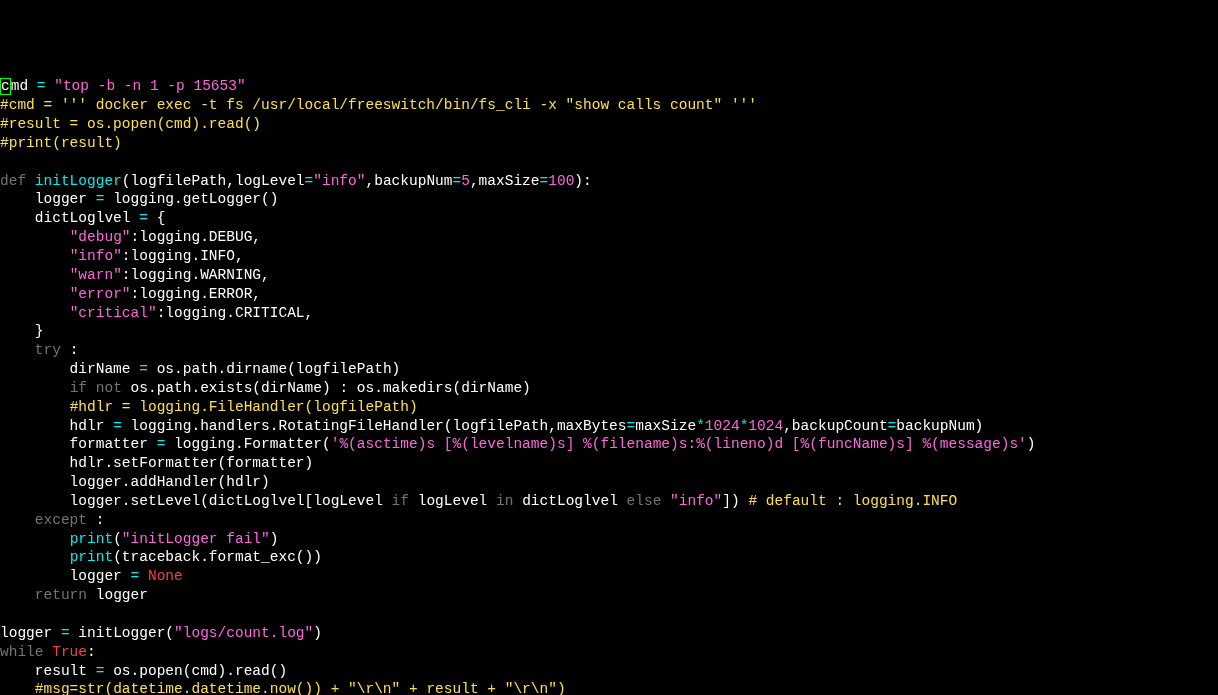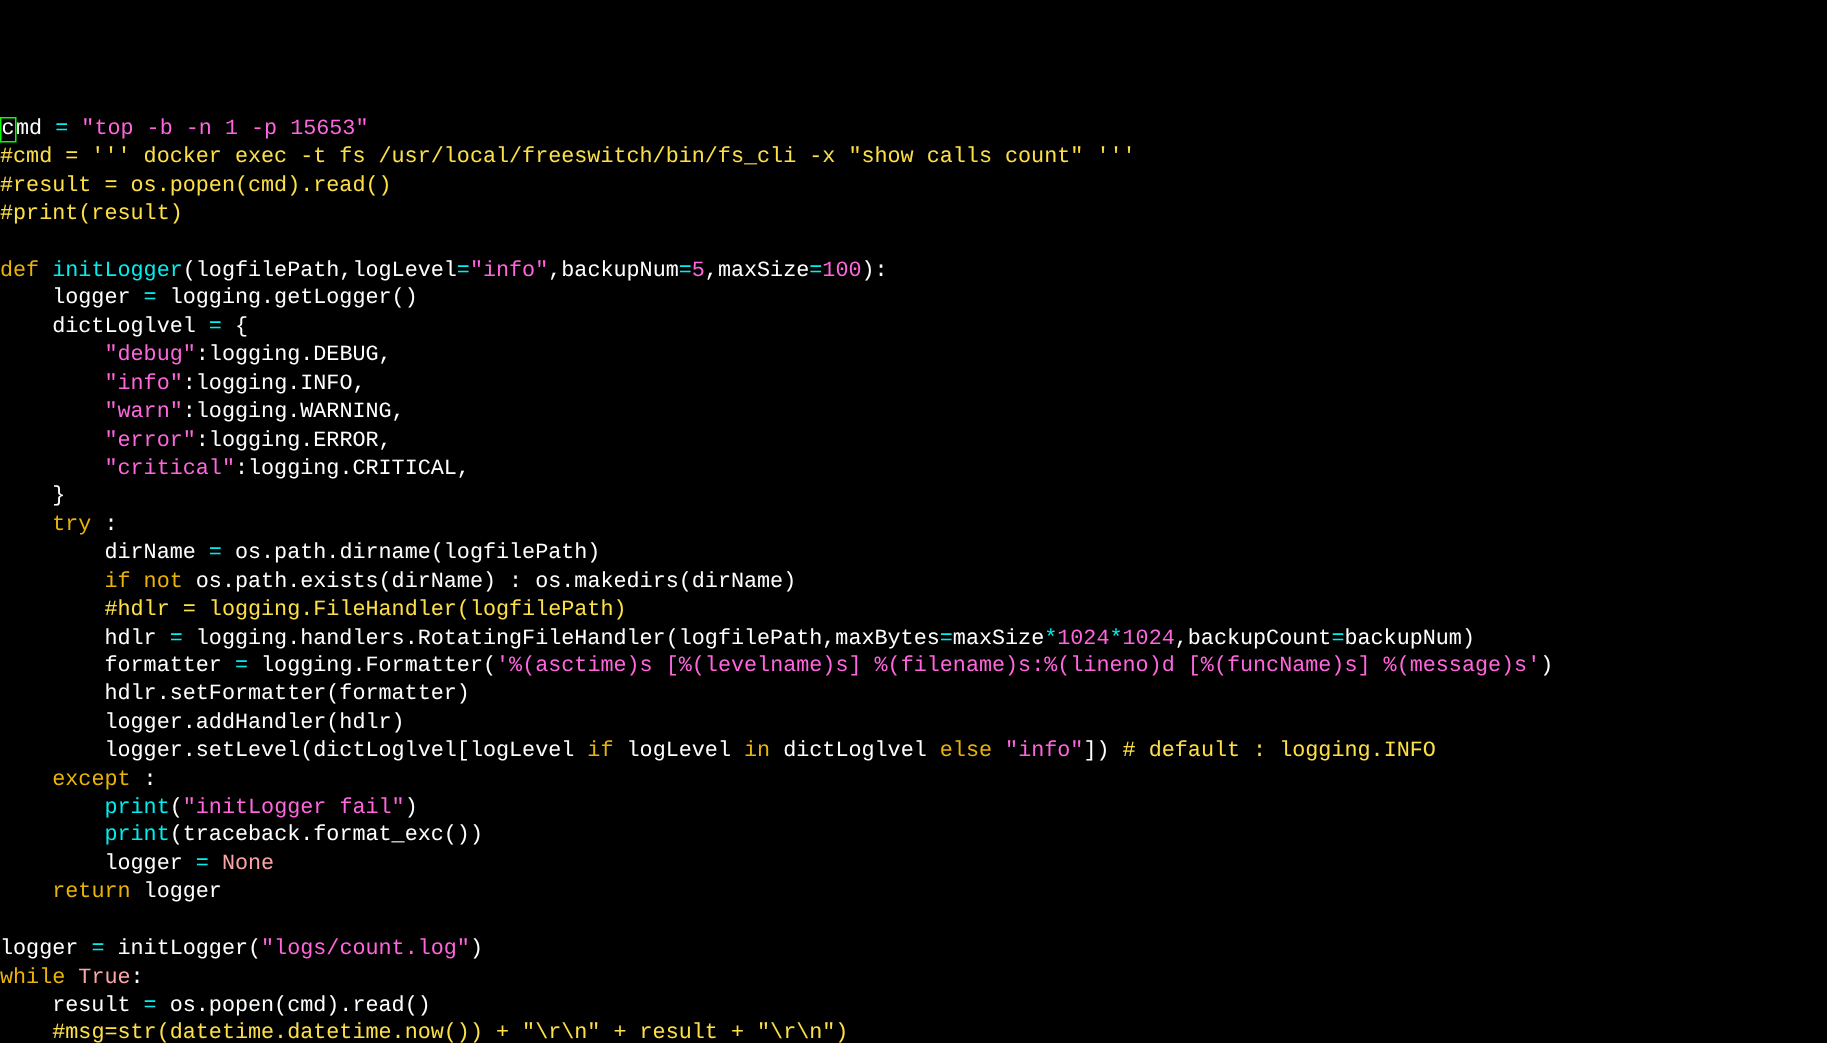--- a/index.html
+++ b/index.html
@@ -18,22 +18,22 @@
   .cursor-box {
     border: 1px solid #00ff00;
     display: inline-block;
     line-height: 1;
     padding: 0;
   }
   .white { color: #ffffff; }
   .cyan { color: #00eeee; }
   .teal { color: #fde047; }
   .pink { color: #ff66dd; }
-  .yellow { color: #eab308; }
-  .lime { color: #fca5a5; }
+  .yellow { color: #737373; }
+  .lime { color: #ef4444; }
 </style>
 </head>
 <body>
 
 
 
 <div id="editor"><span class="line"><span class="cursor-box"><span class="white">c</span></span><span class="white">md </span><span class="cyan">= </span><span class="pink">"top -b -n 1 -p 15653"</span></span><span class="line"><span class="teal">#cmd = ''' docker exec -t fs /usr/local/freeswitch/bin/fs_cli -x "show calls count" '''</span></span><span class="line"><span class="teal">#result = os.popen(cmd).read()</span></span><span class="line"><span class="teal">#print(result)</span></span><span class="line">&nbsp;</span><span class="line"><span class="yellow">def </span><span class="cyan">initLogger</span><span class="white">(logfilePath,logLevel</span><span class="cyan">=</span><span class="pink">"info"</span><span class="white">,backupNum</span><span class="cyan">=</span><span class="pink">5</span><span class="white">,maxSize</span><span class="cyan">=</span><span class="pink">100</span><span class="white">):</span></span><span class="line"><span class="white">    logger </span><span class="cyan">= </span><span class="white">logging.getLogger()</span></span><span class="line"><span class="white">    dictLoglvel </span><span class="cyan">= </span><span class="white">{</span></span><span class="line"><span class="white">        </span><span class="pink">"debug"</span><span class="white">:logging.DEBUG,</span></span><span class="line"><span class="white">        </span><span class="pink">"info"</span><span class="white">:logging.INFO,</span></span><span class="line"><span class="white">        </span><span class="pink">"warn"</span><span class="white">:logging.WARNING,</span></span><span class="line"><span class="white">        </span><span class="pink">"error"</span><span class="white">:logging.ERROR,</span></span><span class="line"><span class="white">        </span><span class="pink">"critical"</span><span class="white">:logging.CRITICAL,</span></span><span class="line"><span class="white">    }</span></span><span class="line"><span class="white">    </span><span class="yellow">try </span><span class="white">:</span></span><span class="line"><span class="white">        dirName </span><span class="cyan">= </span><span class="white">os.path.dirname(logfilePath)</span></span><span class="line"><span class="white">        </span><span class="yellow">if </span><span class="yellow">not </span><span class="white">os.path.exists(dirName) : os.makedirs(dirName)</span></span><span class="line"><span class="white">        </span><span class="teal">#hdlr = logging.FileHandler(logfilePath)</span></span><span class="line"><span class="white">        hdlr </span><span class="cyan">= </span><span class="white">logging.handlers.RotatingFileHandler(logfilePath,maxBytes</span><span class="cyan">=</span><span class="white">maxSize</span><span class="cyan">*</span><span class="pink">1024</span><span class="cyan">*</span><span class="pink">1024</span><span class="white">,backupCount</span><span class="cyan">=</span><span class="white">backupNum)</span></span><span class="line"><span class="white">        formatter </span><span class="cyan">= </span><span class="white">logging.Formatter(</span><span class="pink">'%(asctime)s [%(levelname)s] %(filename)s:%(lineno)d [%(funcName)s] %(message)s'</span><span class="white">)</span></span><span class="line"><span class="white">        hdlr.setFormatter(formatter)</span></span><span class="line"><span class="white">        logger.addHandler(hdlr)</span></span><span class="line"><span class="white">        logger.setLevel(dictLoglvel[logLevel </span><span class="yellow">if </span><span class="white">logLevel </span><span class="yellow">in </span><span class="white">dictLoglvel </span><span class="yellow">else </span><span class="pink">"info"</span><span class="white">]) </span><span class="teal"># default : logging.INFO</span></span><span class="line"><span class="white">    </span><span class="yellow">except </span><span class="white">:</span></span><span class="line"><span class="white">        </span><span class="cyan">print</span><span class="white">(</span><span class="pink">"initLogger fail"</span><span class="white">)</span></span><span class="line"><span class="white">        </span><span class="cyan">print</span><span class="white">(traceback.format_exc())</span></span><span class="line"><span class="white">        logger </span><span class="cyan">= </span><span class="lime">None</span></span><span class="line"><span class="white">    </span><span class="yellow">return </span><span class="white">logger</span></span><span class="line">&nbsp;</span><span class="line"><span class="white">logger </span><span class="cyan">= </span><span class="white">initLogger(</span><span class="pink">"logs/count.log"</span><span class="white">)</span></span><span class="line"><span class="yellow">while </span><span class="lime">True</span><span class="white">:</span></span><span class="line"><span class="white">    result </span><span class="cyan">= </span><span class="white">os.popen(cmd).read()</span></span><span class="line"><span class="white">    </span><span class="teal">#msg=str(datetime.datetime.now()) + "\r\n" + result + "\r\n")</span></span></div>
 
 
 

